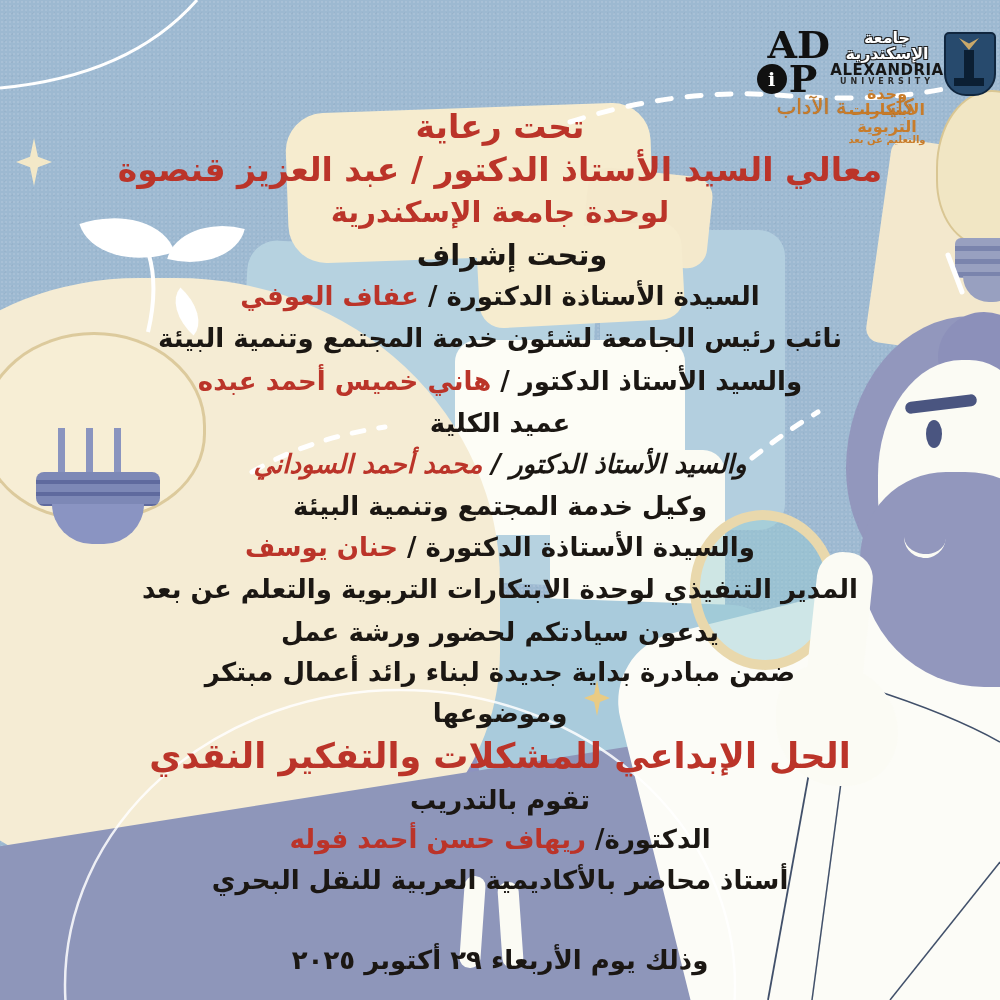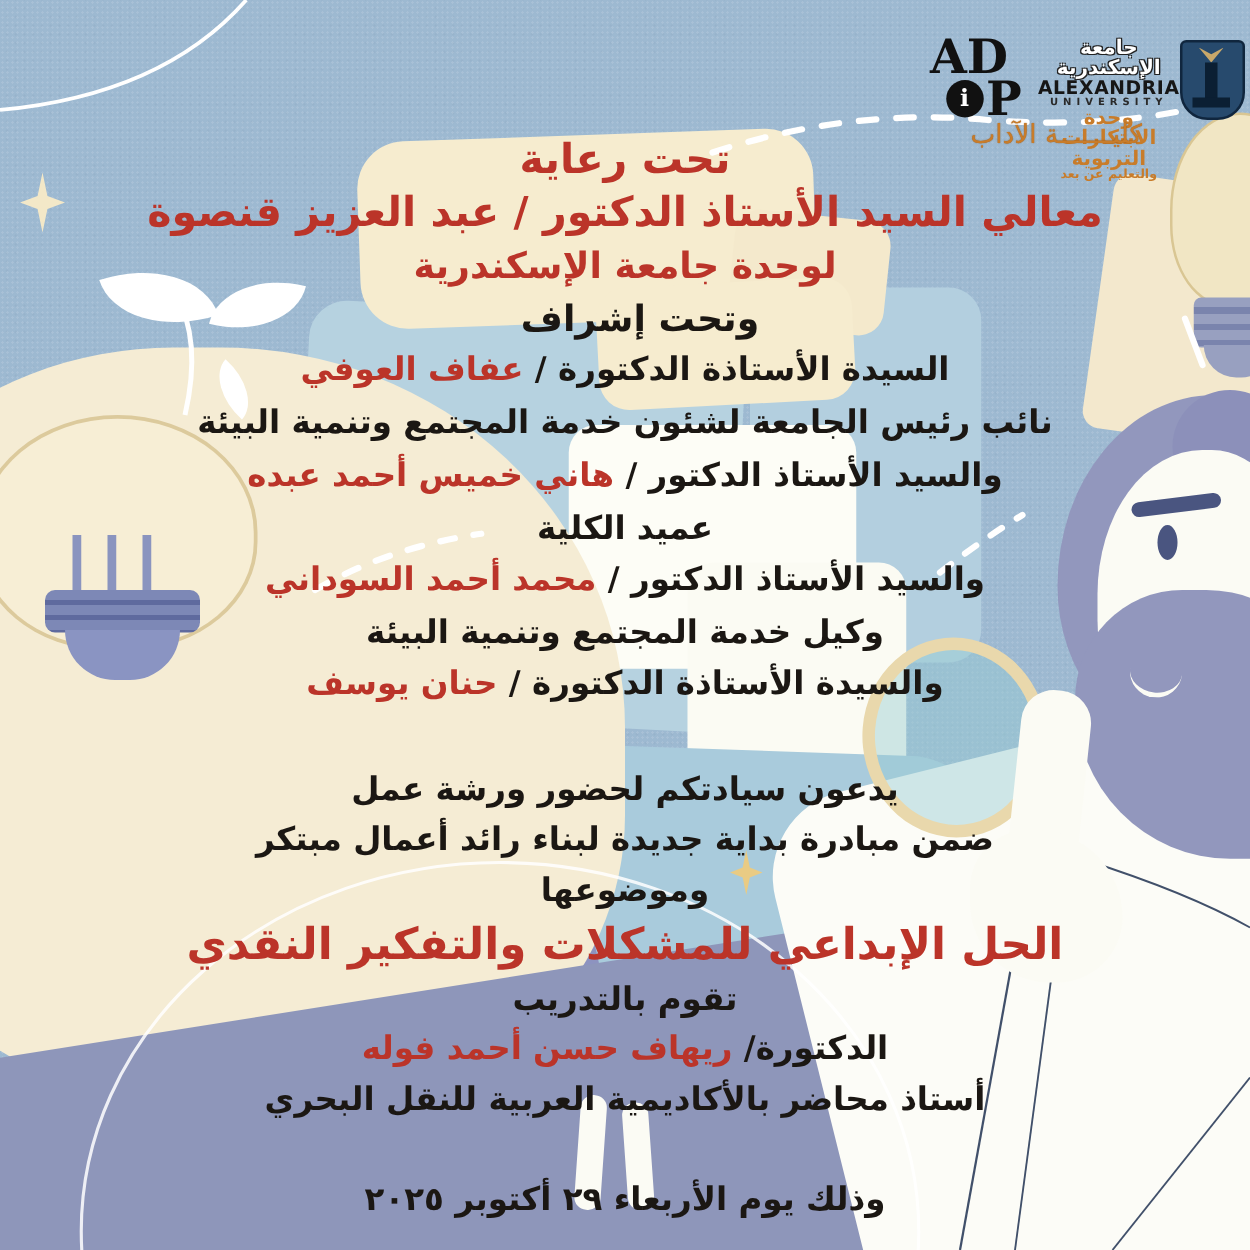--- a/index.html
+++ b/index.html
@@ -86,21 +86,21 @@
     <path d="M148,332 Q162,272 140,234" fill="none" stroke="#ffffff" stroke-width="4"></path>
     <path d="M846,568 L768,1000" stroke="#41506a" stroke-width="1.8" fill="none"></path>
     <path d="M852,700 L812,1000" stroke="#41506a" stroke-width="1.5" fill="none"></path>
     <path d="M868,688 Q950,714 1000,742" stroke="#41506a" stroke-width="1.5" fill="none"></path>
     <path d="M890,1000 L1000,862" stroke="#41506a" stroke-width="1.5" fill="none"></path>
     <path d="M838,560 L840,655" stroke="#41506a" stroke-width="1.4" fill="none"></path>
   </svg>
 
   <div class="grain"></div>
 
-  <div class="abs logo-area" style="left:744px;top:28px;width:86px;text-align:left;color:#111;font-weight:bold;line-height:.9;">
+  <div class="abs logo-area" style="left:744px;top:28px;width:86px;text-align:right;color:#111;font-weight:bold;line-height:.9;">
     <div style="font-size:38px;font-family:'DejaVu Serif',serif;">AD</div>
     <div style="font-size:38px;font-family:'DejaVu Serif',serif;display:flex;align-items:center;justify-content:center;gap:2px;">
       <span style="display:inline-flex;width:30px;height:30px;border-radius:50%;background:#111;color:#fff;font-size:19px;align-items:center;justify-content:center;font-family:'DejaVu Serif',serif;">i</span>
       <span>P</span>
     </div>
   </div>
 
   <div class="abs logo-area" style="left:828px;top:30px;width:118px;text-align:center;line-height:1.02;">
     <div style="direction:rtl;font-weight:bold;font-size:16px;color:#fff;text-shadow:-1px -1px 0 #222,1px -1px 0 #222,-1px 1px 0 #222,1px 1px 0 #222;">جامعة الإسكندرية</div>
     <div style="font-weight:bold;font-size:15px;color:#161616;letter-spacing:.5px;">ALEXANDRIA</div>
@@ -128,28 +128,29 @@
   <div class="line sz-md" style="top:282px;">
     <span>السيدة الأستاذة الدكتورة / </span><span class="name">عفاف العوفي</span>
   </div>
   <div class="line sz-md" style="top:324px;">نائب رئيس الجامعة لشئون خدمة المجتمع وتنمية البيئة</div>
 
   <div class="line sz-md" style="top:367px;">
     <span>والسيد الأستاذ الدكتور / </span><span class="name">هاني خميس أحمد عبده</span>
   </div>
   <div class="line sz-md" style="top:409px;">عميد الكلية</div>
 
-  <div class="line sz-md" style="top:450px;">
+  <div class="line sz-md" style="top:450px;font-style:italic;">
     <span>والسيد الأستاذ الدكتور / </span><span class="name">محمد أحمد السوداني</span>
   </div>
   <div class="line sz-md" style="top:492px;">وكيل خدمة المجتمع وتنمية البيئة</div>
 
   <div class="line sz-md" style="top:533px;">
     <span>والسيدة الأستاذة الدكتورة / </span><span class="name">حنان يوسف</span>
   </div>
+  <div class="line sz-md" style="top:575px;">المدير التنفيذي لوحدة الابتكارات التربوية والتعلم عن بعد</div>
 
   <div class="line sz-md" style="top:618px;">يدعون سيادتكم لحضور ورشة عمل</div>
   <div class="line sz-md" style="top:658px;">ضمن مبادرة بداية جديدة لبناء رائد أعمال مبتكر</div>
   <div class="line sz-md" style="top:699px;">وموضوعها</div>
 
   <div class="line red title" style="top:736px;">الحل الإبداعي للمشكلات والتفكير النقدي</div>
 
   <div class="line sz-md" style="top:786px;">تقوم بالتدريب</div>
 
   <div class="line sz-md" style="top:825px;">

